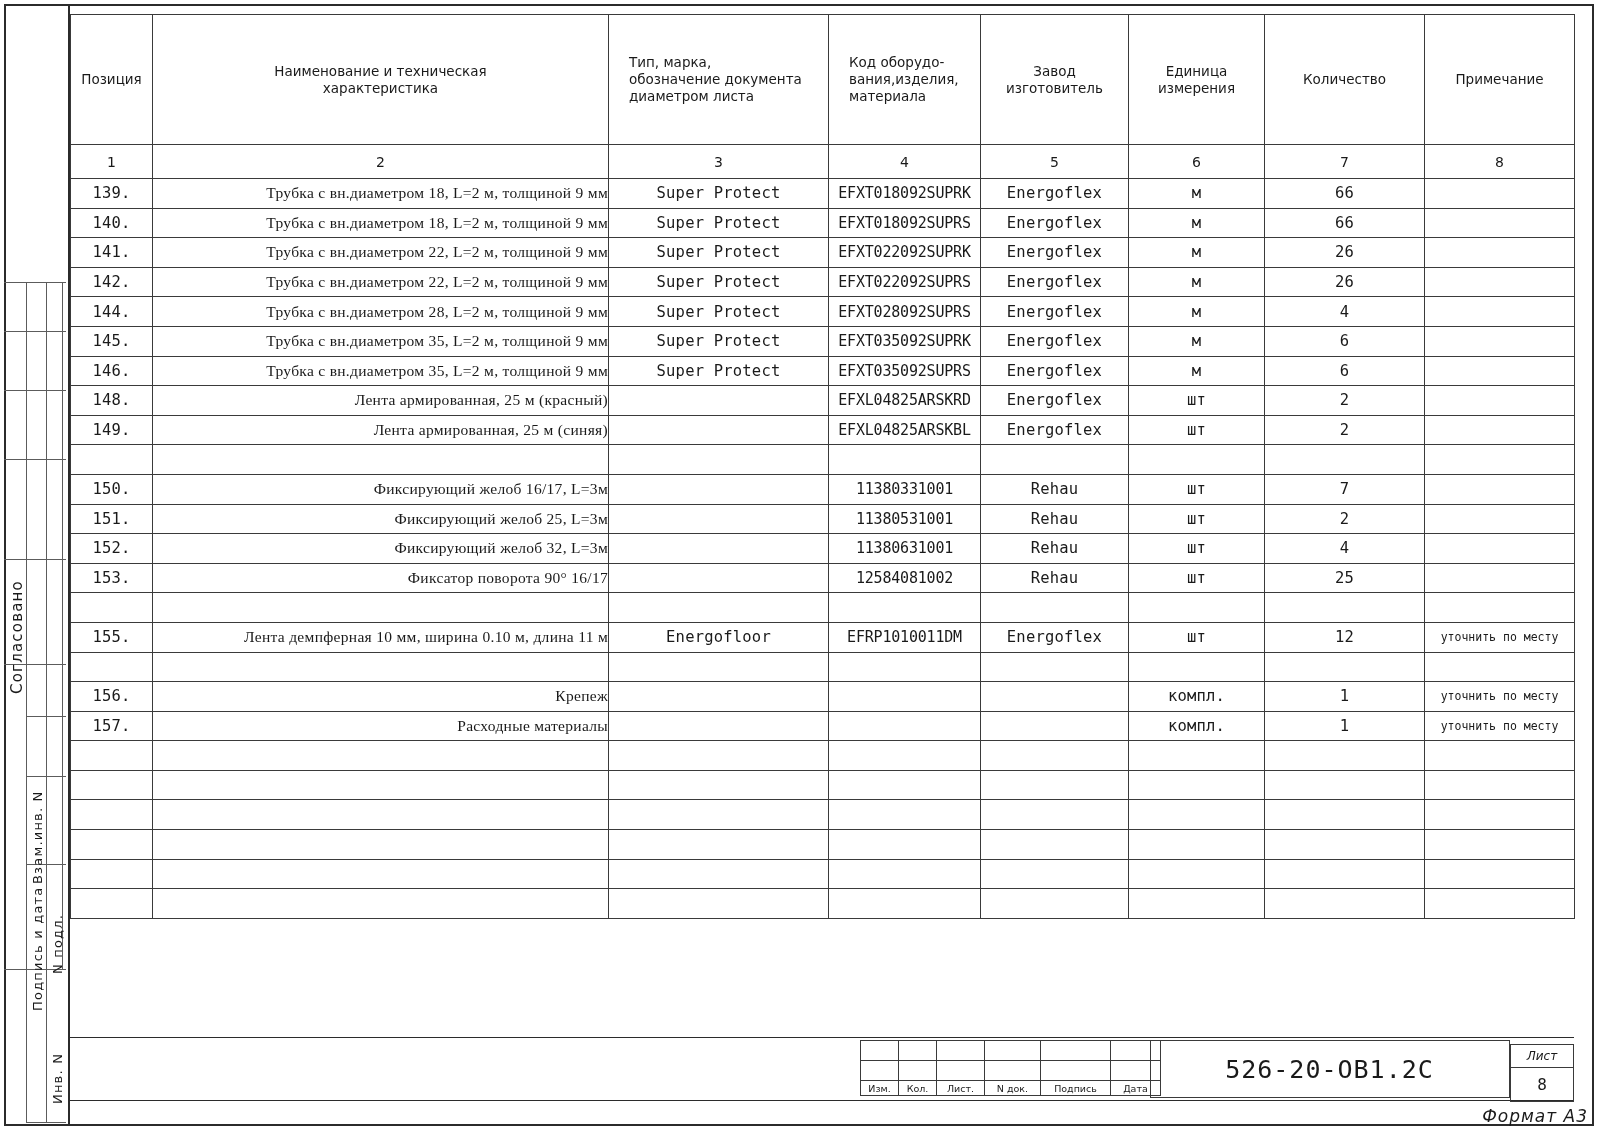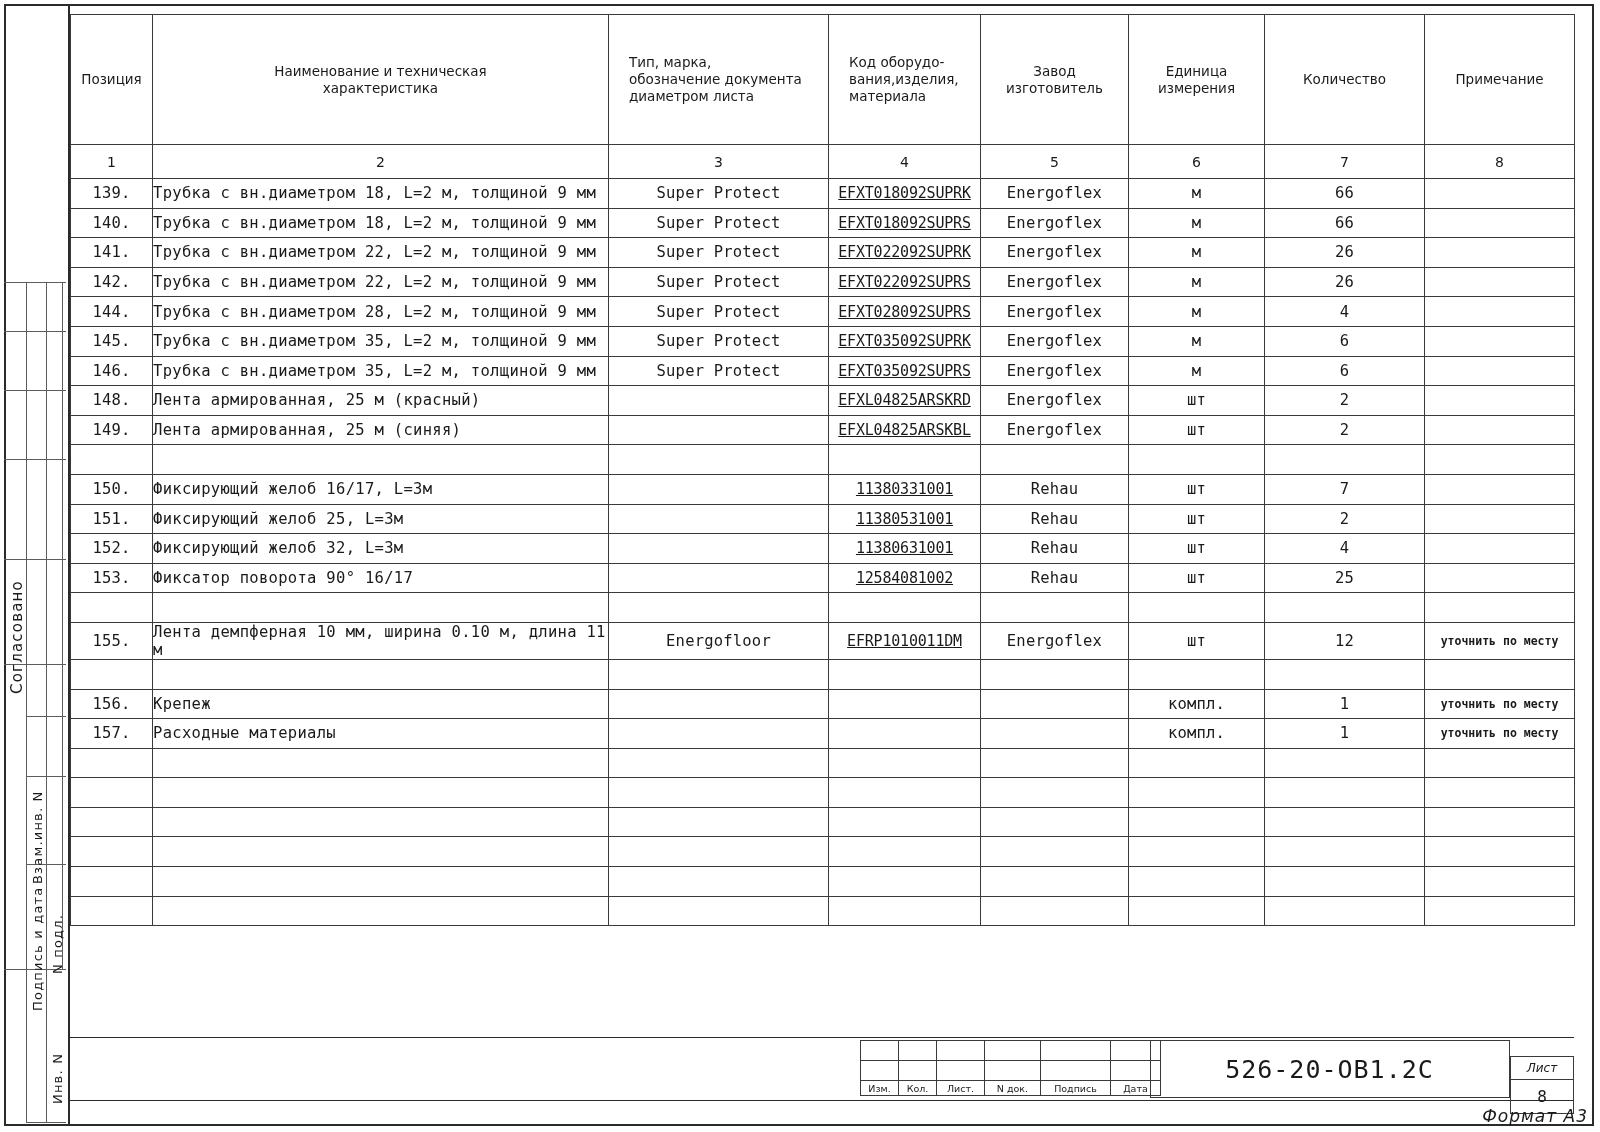--- a/index.html
+++ b/index.html
@@ -71,29 +71,30 @@
     font-size:14px;
     text-align:center;
   }
   .drow td{
     height:29.6px;
     font-size:15.5px;
     text-align:center;
     letter-spacing:0.2px;
   }
   .drow td.name{
-    text-align:left;
+    text-align:right;
     padding-left:0;
     letter-spacing:0.3px;
-  }
-  .drow td.code{ font-size:15px; letter-spacing:-0.2px;text-decoration:underline;}
+    font-family:Liberation Serif, serif;
+  }
+  .drow td.code{ font-size:15px; letter-spacing:-0.2px;}
   .drow td.note{
     font-size:11.5px;
     line-height:12.5px;
-    font-weight:700;
+    font-weight:400;
     letter-spacing:0px;
   }
 
   
 
   
   #title-block{
     position:absolute;left:860px;top:1040px;
     width:714px;height:58px;
   }
@@ -121,21 +122,21 @@
     border-top:1px solid #3a3a3a;
     border-bottom:1px solid #3a3a3a;
     border-right:1px solid #3a3a3a;
     box-sizing:border-box;
   }
   .doccode-left{
     position:absolute;left:290px;top:0;width:0;height:58px;
     border-left:1px solid #3a3a3a;
   }
   .sheetbox{
-    position:absolute;left:650px;top:16px;width:64px;height:58px;
+    position:absolute;left:650px;top:4px;width:64px;height:58px;
     box-sizing:border-box;
     border:1px solid #3a3a3a;
     display:flex;flex-direction:column;
   }
   .sheetbox .sh-lbl{
     height:22px;border-bottom:1px solid #3a3a3a;
     display:flex;align-items:center;justify-content:center;
     font-family:"DejaVu Sans",sans-serif;font-size:12px;font-style:italic;
   }
   .sheetbox .sh-val{

